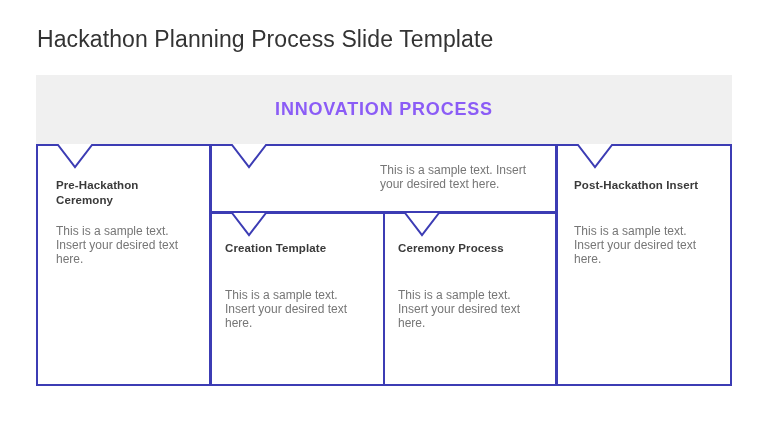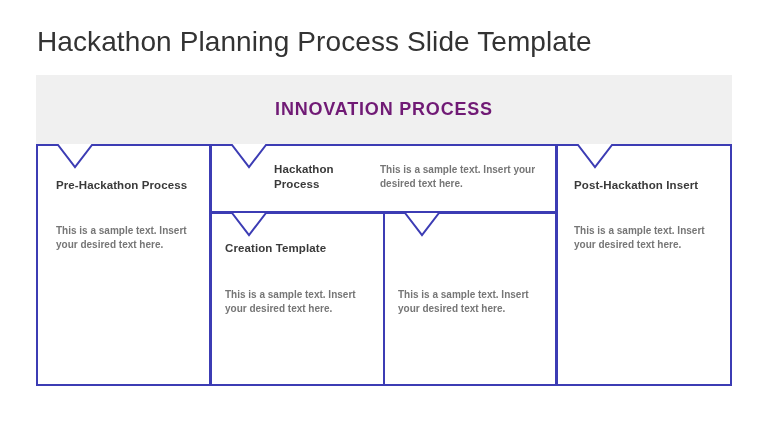--- a/index.html
+++ b/index.html
@@ -17,21 +17,21 @@
   #slide {
     position: absolute;
     left: 0; top: 0;
     width: 768px;
     height: 432px;
   }
   #slide-title {
     position: absolute;
     left: 37px;
     top: 26px;
-    font-size: 28px;
+    font-size: 23px;
     font-weight: 400;
     color: #333333;
     letter-spacing: 0.1px;
     white-space: nowrap;
   }
   #diagram {
     position: absolute;
     left: 0;
     top: 0;
     width: 768px;
@@ -44,35 +44,35 @@
     height: 432px;
   }
   .banner-title {
     position: absolute;
     left: 36px;
     top: 99px;
     width: 696px;
     text-align: center;
     font-size: 18px;
     font-weight: bold;
-    color: #701a75;
+    color: #8b5cf6;
     letter-spacing: 0.8px;
   }
   .node-heading {
     position: absolute;
     font-size: 11.5px;
     font-weight: bold;
     color: #3a3a3a;
     line-height: 15px;
     letter-spacing: 0.1px;
   }
   .node-body {
     position: absolute;
-    font-size: 10px;
-    font-weight: 700;
+    font-size: 12px;
+    font-weight: 400;
     color: #767676;
     line-height: 14px;
   }
 
   
   #n0-heading { left: 56px;  top: 178px; width: 140px; }
   #n0-body    { left: 56px;  top: 224px; width: 140px; }
 
   
   #n1-heading { left: 274px; top: 162px; width: 95px; }
@@ -109,28 +109,28 @@
 
       <path d="M 211 385 L 211 213 L 232 213 L 249 235 L 266 213 L 384 213 L 384 385 Z" fill="#ffffff" stroke="#3c3cb4" stroke-width="2" stroke-linejoin="miter"></path>
 
       <path d="M 384 385 L 384 213 L 405 213 L 422 235 L 439 213 L 556 213 L 556 385 Z" fill="#ffffff" stroke="#3c3cb4" stroke-width="2" stroke-linejoin="miter"></path>
 
       <path d="M 557 385 L 557 145 L 578 145 L 595 167 L 612 145 L 731 145 L 731 385 Z" fill="#ffffff" stroke="#3c3cb4" stroke-width="2" stroke-linejoin="miter"></path>
     </svg>
 
     <div class="banner-title">INNOVATION PROCESS</div>
 
-    <div class="node-heading" id="n0-heading">Pre-Hackathon Process</div>
+    <div class="node-heading" id="n0-heading">Pre-Hackathon Ceremony</div>
     <div class="node-body" id="n0-body">This is a sample text. Insert your desired text here.</div>
 
-    <div class="node-heading" id="n1-heading">Hackathon Process</div>
     <div class="node-body" id="n1-body">This is a sample text. Insert your desired text here.</div>
 
     <div class="node-heading" id="n2-heading">Creation Template</div>
     <div class="node-body" id="n2-body">This is a sample text. Insert your desired text here.</div>
 
+    <div class="node-heading" id="n3-heading">Ceremony Process</div>
     <div class="node-body" id="n3-body">This is a sample text. Insert your desired text here.</div>
 
     <div class="node-heading" id="n4-heading">Post-Hackathon Insert</div>
     <div class="node-body" id="n4-body">This is a sample text. Insert your desired text here.</div>
 
   </div>
 </div>
 
 </body></html>

